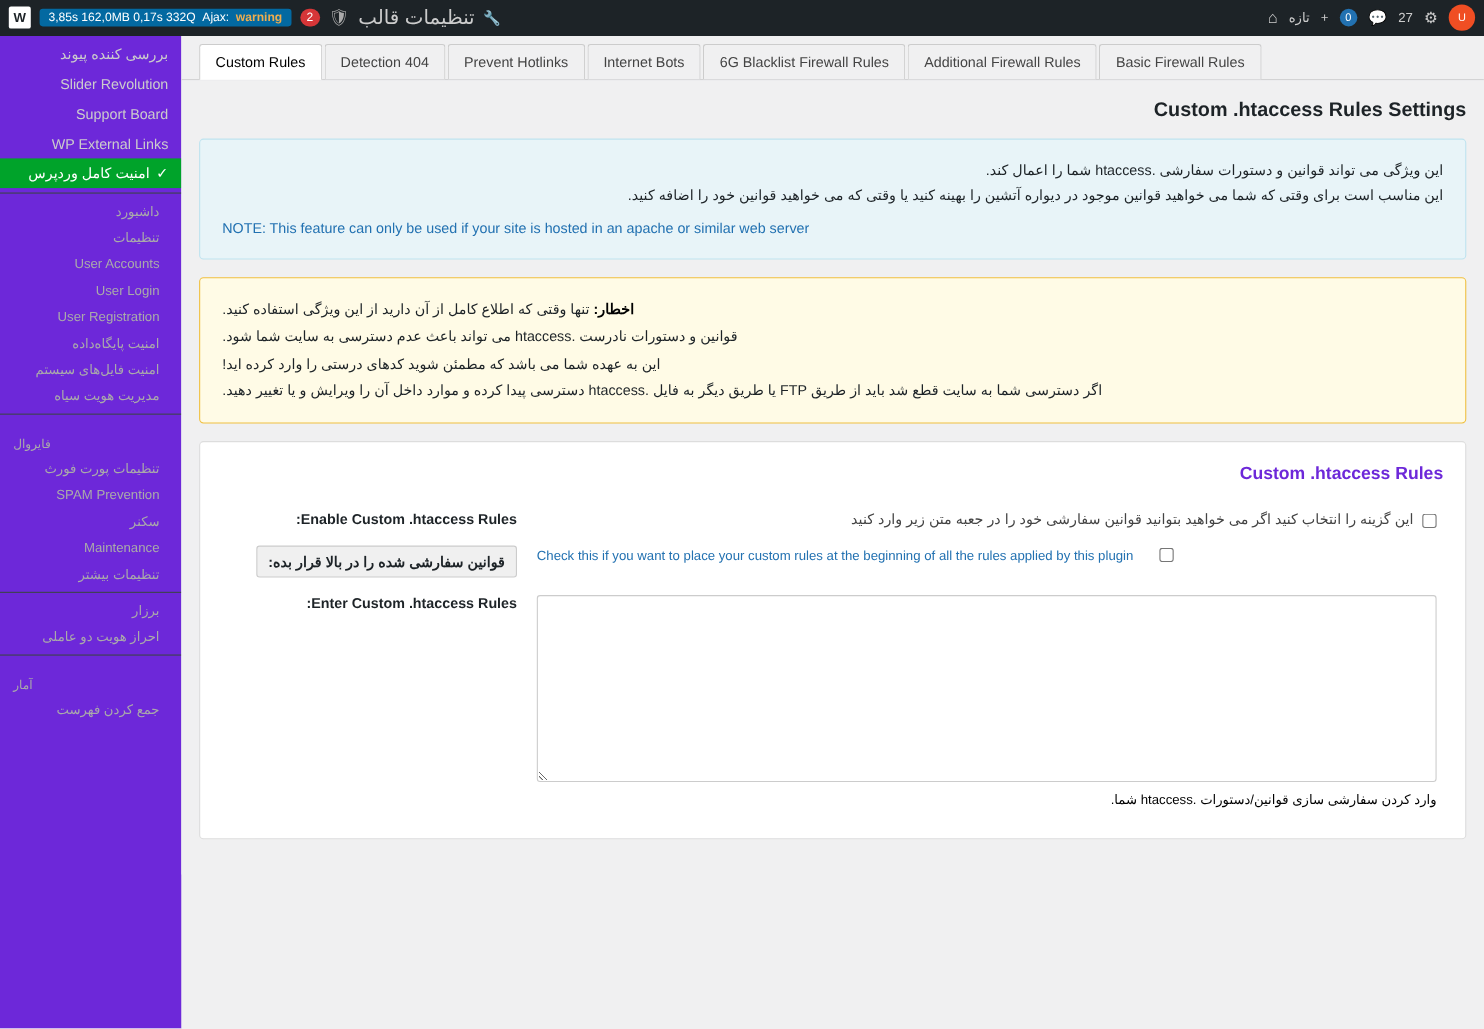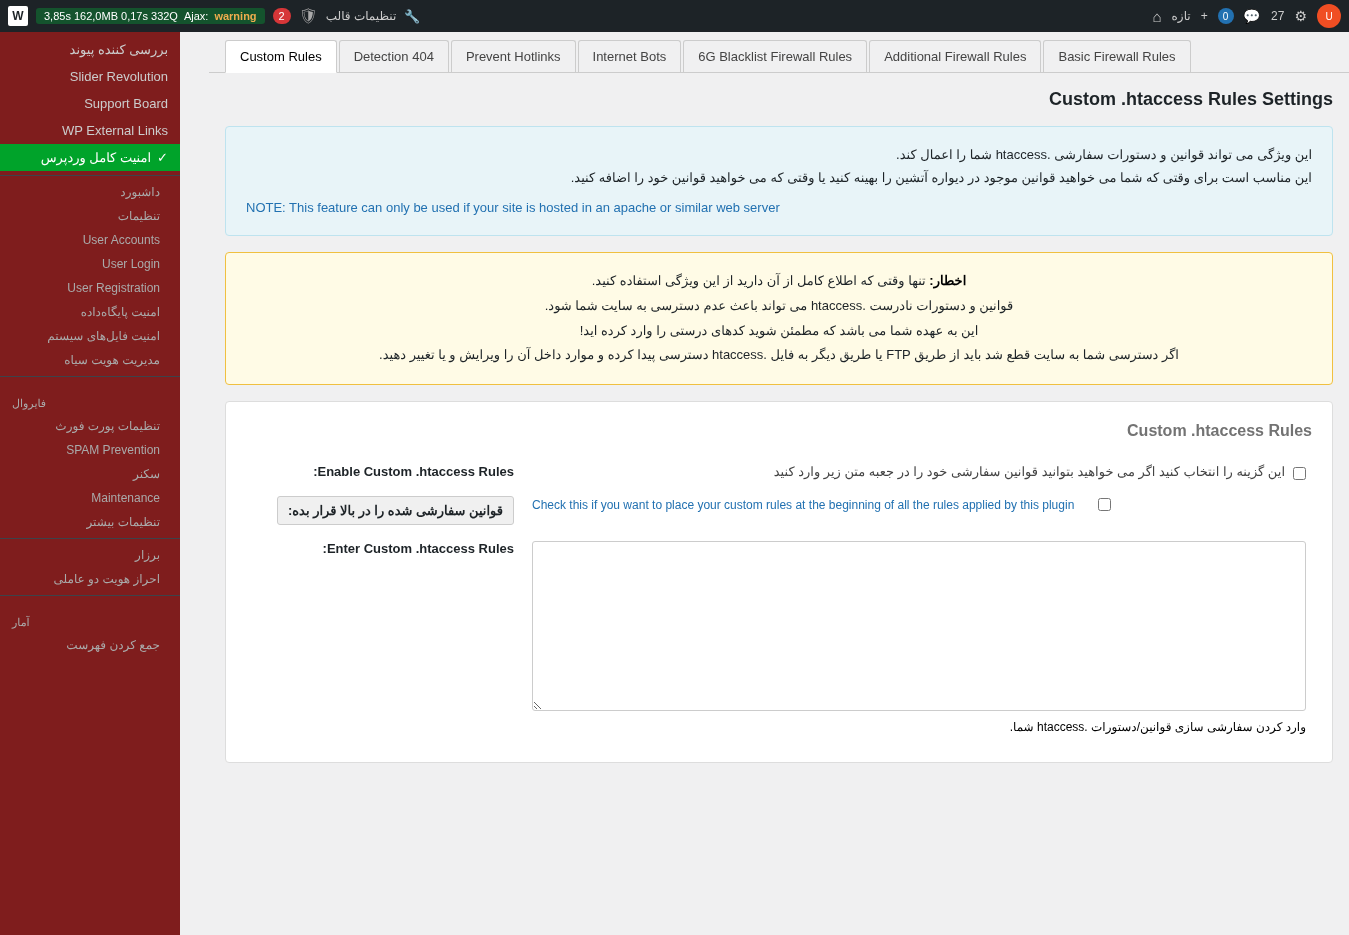--- a/index.html
+++ b/index.html
@@ -28,21 +28,21 @@
       font-size: 12px; color: #1d2327; font-weight: bold;
     }
     .admin-bar .alert-badge {
       background: #d63638;
       color: #fff;
       border-radius: 10px;
       padding: 2px 6px;
       font-size: 11px;
     }
     .admin-bar .perf-info {
-      background: #14532d;
+      background: #0369a1;
       color: #fff;
       padding: 2px 8px;
       border-radius: 3px;
       font-size: 11px;
       display: flex; gap: 6px;
     }
     .admin-bar .perf-ajax {
       color: #f0ad4e;
       font-weight: bold;
     }
@@ -63,22 +63,22 @@
 
     
     .page-wrapper {
       margin-top: 32px;
       display: flex;
       min-height: calc(100vh - 32px);
     }
 
     
     .sidebar {
-      width: 180px;
-      background: #7f1d1d;
+      width: 165px;
+      background: #6d28d9;
       color: #fff;
       flex-shrink: 0;
       padding-top: 4px;
     }
     .sidebar-section-label {
       color: #aaa;
       font-size: 11px;
       padding: 16px 12px 4px;
       text-transform: uppercase;
       letter-spacing: 0.5px;
@@ -103,21 +103,20 @@
       font-size: 12px;
       direction: rtl;
       text-align: right;
     }
 
     
     .main-content {
       flex: 1;
       padding: 0;
       background: #f0f0f1;
-      margin-left: 29px;
     }
 
     
     .tabs-bar {
       background: #f0f0f1;
       padding: 8px 16px 0;
       display: flex;
       gap: 2px;
       border-bottom: 1px solid #ccc;
       flex-wrap: wrap;
@@ -178,42 +177,42 @@
     }
 
     
     .warning-box {
       background: #fffbe6;
       border: 1px solid #f0c040;
       border-radius: 4px;
       padding: 16px 20px;
       margin-bottom: 16px;
       direction: rtl;
-      text-align: center;
+      text-align: left;
       color: #1d2327;
       line-height: 1.9;
     }
     .warning-box .bold-label {
       font-weight: 700;
       color: #000;
     }
 
     
     .card {
       background: #fff;
       border: 1px solid #ddd;
       border-radius: 4px;
       padding: 20px;
       margin-bottom: 16px;
     }
     .card-title {
       text-align: right;
       font-size: 16px;
       font-weight: 600;
-      color: #737373;
+      color: #6d28d9;
       margin-bottom: 16px;
       direction: rtl;
     }
 
     
     .en-check-row {
       display: flex;
       align-items: flex-start;
       gap: 24px;
       direction: ltr;
@@ -301,21 +300,21 @@
 
 <div class="admin-bar">
   <div class="wp-logo">W</div>
   <div class="perf-info">
     <span>3,85s  162,0MB  0,17s  332Q</span>
     <span>Ajax:</span>
     <span class="perf-ajax">warning</span>
   </div>
   <span class="alert-badge">2</span>
   <span style="color:#aaa; font-size:15px;">🛡</span>
-  <span style="color:#ccc; font-size:12px; direction:rtl;">تنظیمات قالب</span>
+  <span style="color:#ccc; font-size:18px; direction:rtl;">تنظیمات قالب</span>
   <span style="color:#aaa;">🔧</span>
   <div class="admin-bar-spacer"></div>
   <div class="admin-bar-right">
     <span style="font-size:15px; color:#ccc; cursor:pointer;">⌂</span>
     <span style="cursor:pointer;">تازه</span>
     <span style="cursor:pointer;">+</span>
     <span class="notif-count">0</span>
     <span style="font-size:14px; cursor:pointer;">💬</span>
     <span>27</span>
     <span style="font-size:14px; cursor:pointer;">⚙</span>

